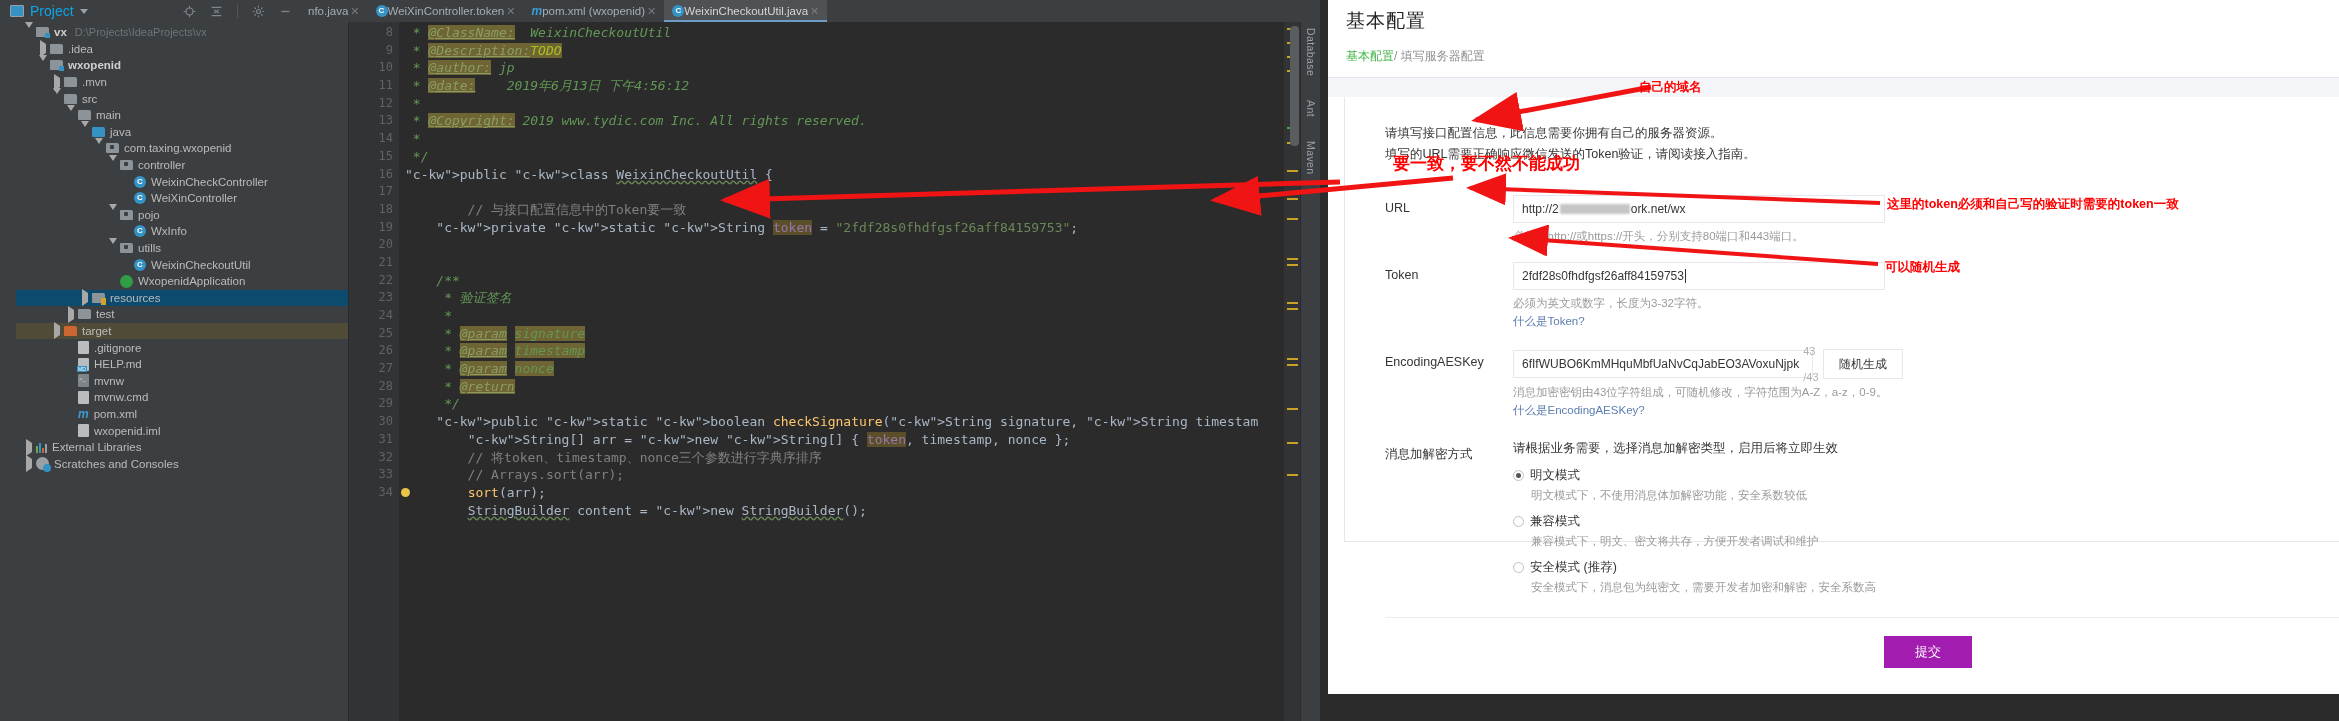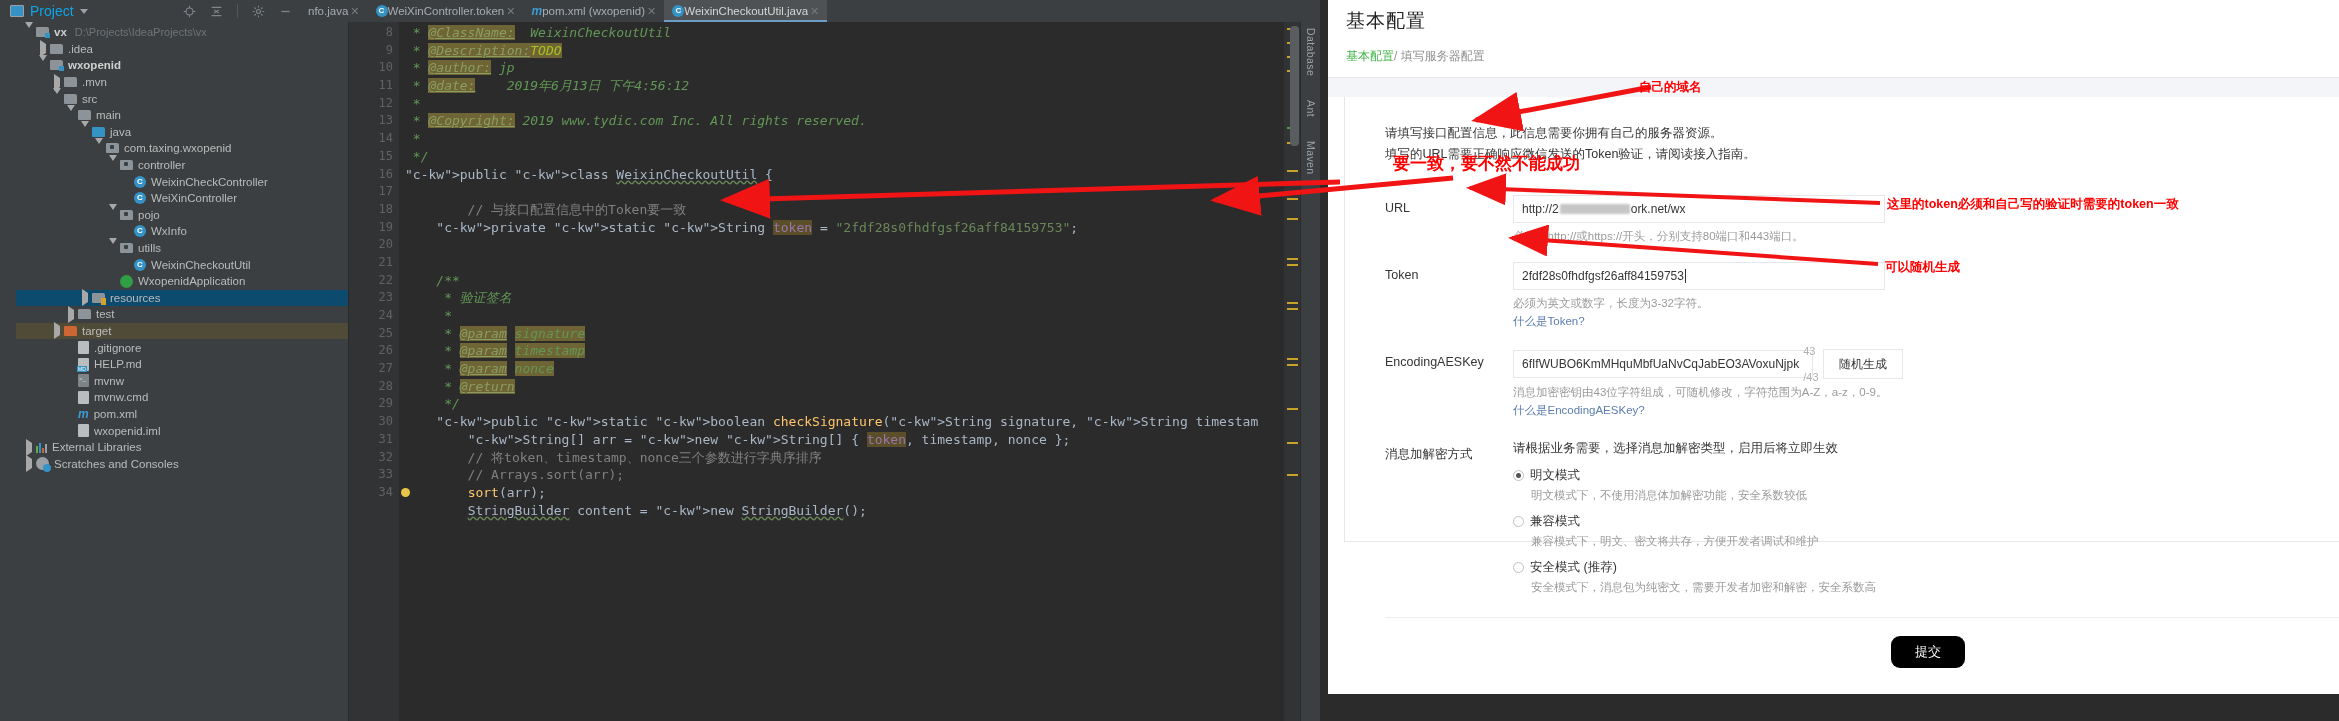--- a/index.html
+++ b/index.html
@@ -140,22 +140,22 @@
              font-size:12px; color:#353535; display:flex; align-items:center; justify-content:center; }
   .radio-line{ display:flex; align-items:center; gap:6px; font-size:12.5px; color:#353535;
                margin-top:10px; }
   .radio { width:11px;height:11px;border:1px solid #c0c0c0;border-radius:50%; background:#fff;
            position:relative; flex:none; }
   .radio.on:after{ content:""; position:absolute; left:2px; top:2px; width:5px;height:5px;
                    border-radius:50%; background:#555; }
   .radio-desc{ font-size:11.5px; color:#9a9a9a; margin:4px 0 0 18px; }
   .divider { height:1px; background:#ededed; margin:22px 40px 0 40px; }
   .submit-row{ display:flex; justify-content:center; margin-top:18px; }
-  .btn-submit{ width:74px; height:32px; background:#000000; color:#fff; font-size:13px;
-               display:flex; align-items:center; justify-content:center;border-radius:9px; }
+  .btn-submit{ width:88px; height:32px; background:#a21caf; color:#fff; font-size:13px;
+               display:flex; align-items:center; justify-content:center; }
 
   
   .anno { position:absolute; color:#ff0000; font-size:12.5px; font-weight:bold;
           white-space:nowrap; }
   .anno.big { font-size:17px; }
   svg.arrows { position:absolute; left:0; top:0; width:2339px; height:721px;
                pointer-events:none; }
 </style>
 </head>
 <body>

